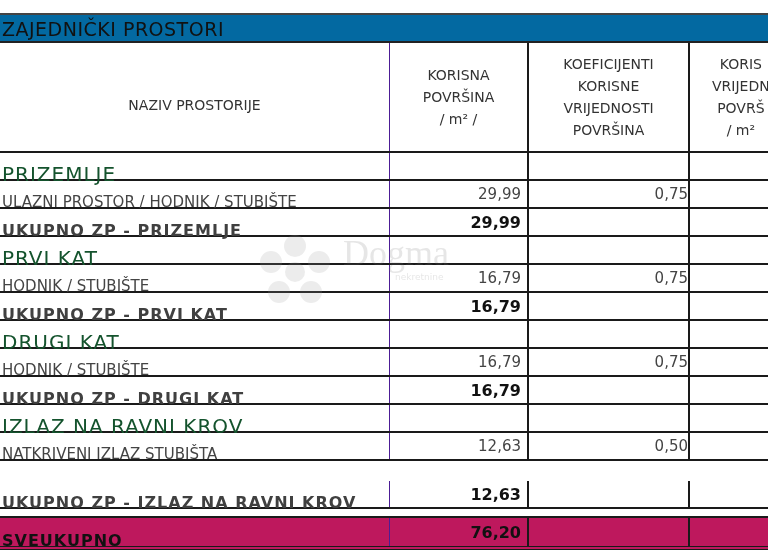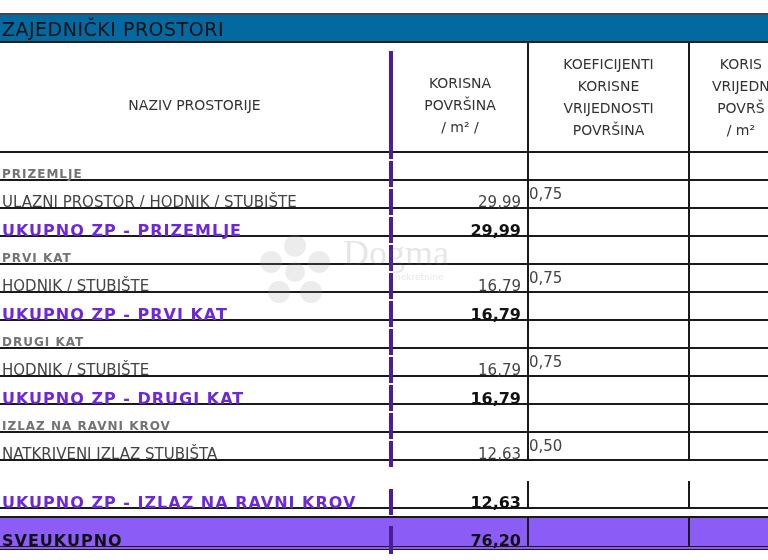--- a/index.html
+++ b/index.html
@@ -6,35 +6,35 @@
   body { width: 768px; height: 560px; position: relative; overflow: hidden;
          font-family: "DejaVu Sans", sans-serif; color: #1a1a1a; }
   .title-bar { position: absolute; left: 0; top: 13px; width: 768px; height: 30px;
                background: #0369a1; border-top: 2px solid #444; border-bottom: 2px solid #222;
                box-sizing: border-box; }
   .title-bar span { position: absolute; left: 2px; top: 3px; font-size: 19px; letter-spacing: 0.5px; color: #111; }
   .grid { position: absolute; left: 0; top: 43px; width: 768px; }
   .row { position: absolute; left: 0; width: 768px; border-bottom: 2px solid #1a1a1a; box-sizing: border-box; }
   .cell { position: absolute; top: 0; height: 100%; box-sizing: border-box; }
   .c0 { left: 0; width: 389px; margin-top: 8px; }
-  .c1 { left: 389px; width: 138px; border-left: 4px solid #4c1d95; margin-top: 8px; }
+  .c1 { left: 389px; width: 138px; border-left: 1px solid #4c1d95; }
   .c2 { left: 527px; width: 161px; border-left: 2px solid #1a1a1a; }
   .c3 { left: 688px; width: 80px; border-left: 2px solid #1a1a1a; }
   .hdr .cell { display: flex; align-items: center; justify-content: center; text-align: center;
                font-size: 14px; line-height: 22px; color: #333; }
   .hdr .c3 { justify-content: flex-start; padding-left: 22px; text-align: center; white-space: nowrap; overflow: hidden; }
   .lbl { position: absolute; left: 2px; top: 50%; transform: translateY(-50%); white-space: nowrap; }
   .num { position: absolute; right: 6px; top: 50%; transform: translateY(-50%); }
-  .coef { position: absolute; left: 0; right: 0; text-align: left; top: 50%; transform: translateY(-50%); }
-  .section .lbl { font-size: 12px; font-weight: bold; letter-spacing: 1px; color: #737373; }
+  .coef { position: absolute; left: 0; right: 0; text-align: right; top: 50%; transform: translateY(-50%); }
+  .section .lbl { font-size: 20px; font-weight: normal; letter-spacing: 1px; color: #14532d; }
   .item .lbl { font-size: 15px; color: #444; }
   .item .num, .item .coef { font-size: 15px; color: #444; }
-  .total .lbl { font-size: 16px; font-weight: bold; letter-spacing: 1px; color: #6d28d9; }
+  .total .lbl { font-size: 16px; font-weight: bold; letter-spacing: 1px; color: #404040; }
   .total .num { font-size: 16px; font-weight: bold; color: #111; }
-  .grand { background: #8b5cf6; border-top: 2px solid #1a1a1a; border-bottom: 4px double #1a1a1a; }
+  .grand { background: #be185d; border-top: 2px solid #1a1a1a; border-bottom: 4px double #1a1a1a; }
   .grand .lbl { font-size: 16px; font-weight: bold; letter-spacing: 1px; color: #111; }
   .grand .num { font-size: 16px; font-weight: bold; color: #111; }
   .watermark { position: absolute; left: 255px; top: 232px; width: 240px; height: 80px; opacity: 0.18; pointer-events: none; }
   .watermark .wm-text { position: absolute; left: 88px; top: 0; font-family: Liberation Serif, serif; font-size: 36px; color: #777; }
   .watermark .wm-sub { position: absolute; left: 140px; top: 40px; font-size: 9px; color: #777; }
   .watermark .wm-logo { position: absolute; left: 0; top: 0; width: 80px; height: 80px; }
 </style>
 </head>
 <body>
 

